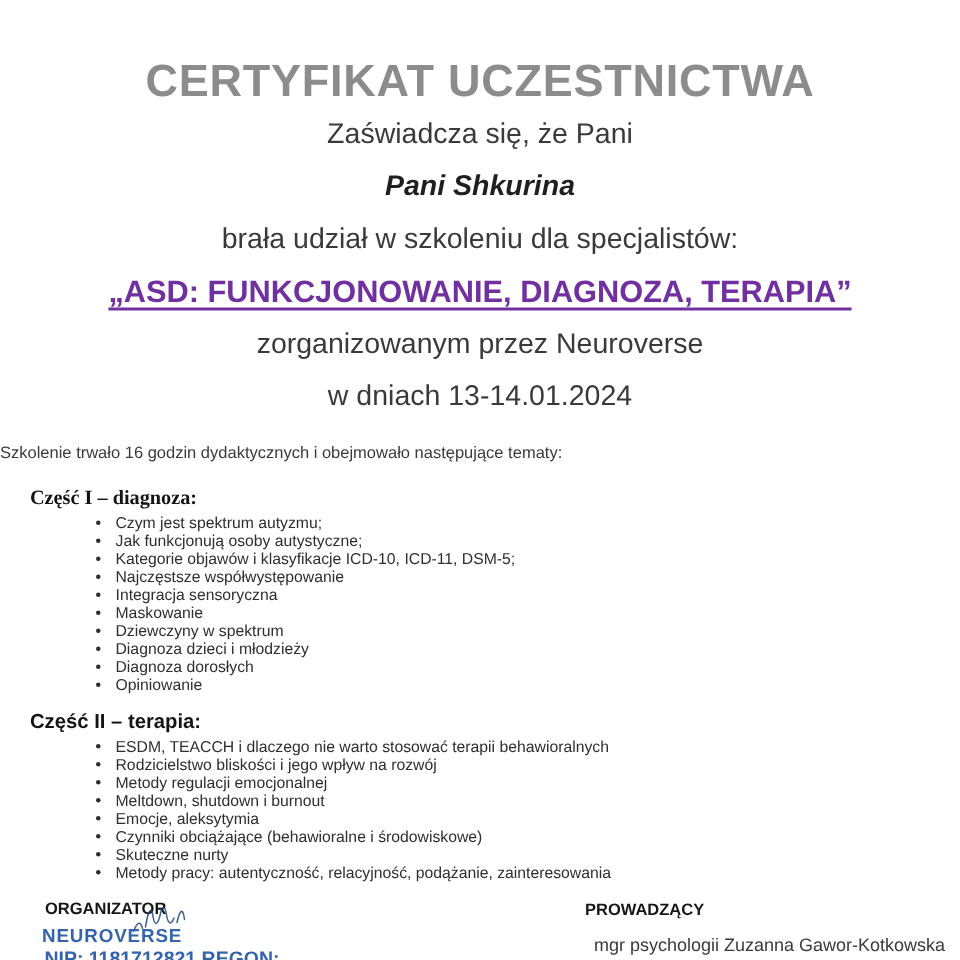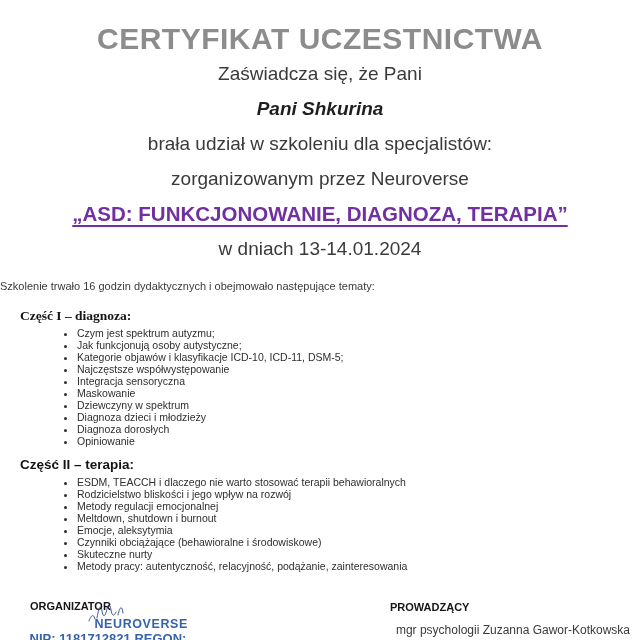--- a/index.html
+++ b/index.html
@@ -5,21 +5,21 @@
   html,body{margin:0;padding:0;background:#ffffff;}
   .page{
     position:relative;
     width:640px;height:640px;
     background:#ffffff;
     font-family:"Liberation Sans", sans-serif;
     color:#3a3a3a;
     overflow:hidden;
   }
   .title{
-    margin:0;padding-top:22px;
+    margin:0;padding-top:38px;
     text-align:center;
     font-size:30px;font-weight:bold;
     letter-spacing:0.5px;
     color:#8c8c8c;
   }
   .center-block{ text-align:center; }
   .line{ font-size:19px; line-height:35px; color:#3a3a3a; }
   .participant{ font-weight:bold; font-style:italic; color:#1f1f1f; }
   .course{
     font-size:20.5px; font-weight:bold;
@@ -51,21 +51,21 @@
     line-height:12px;
     color:#2e2e2e;
   }
   .footer{ position:absolute; left:0; top:0; width:640px; height:640px; pointer-events:none; }
   .organizer-label{
     position:absolute; left:30px; top:600px;
     font-size:11px; font-weight:bold; color:#161616;
   }
   .organizer-name{
     position:absolute; left:28px; top:617px; width:160px;
-    text-align:right;
+    text-align:left;
     font-size:12.5px; font-weight:bold; letter-spacing:0.6px;
     color:#3563ac;
   }
   .organizer-ids{
     position:absolute; left:10px; top:631px; width:196px;
     text-align:center;
     font-size:13px; font-weight:600;
     color:#3563ac;
   }
   .signature{
@@ -85,22 +85,22 @@
 <body>
 
 <div class="page">
 
   <h1 class="title">CERTYFIKAT UCZESTNICTWA</h1>
 
   <div class="center-block">
     <div class="line">Zaświadcza się, że Pani</div>
     <div class="line participant">Pani Shkurina</div>
     <div class="line">brała udział w szkoleniu dla specjalistów:</div>
+    <div class="line course">„ASD: FUNKCJONOWANIE, DIAGNOZA, TERAPIA”</div>
     <div class="line">zorganizowanym przez Neuroverse</div>
-    <div class="line course">„ASD: FUNKCJONOWANIE, DIAGNOZA, TERAPIA”</div>
     <div class="line">w dniach 13-14.01.2024</div>
   </div>
 
   <div class="summary">Szkolenie trwało 16 godzin dydaktycznych i obejmowało następujące tematy:</div>
 
   <div class="section part1">
     <p class="section-heading">Część I – diagnoza:</p>
     <ul class="topics">
       <li>Czym jest spektrum autyzmu;</li>
       <li>Jak funkcjonują osoby autystyczne;</li>

